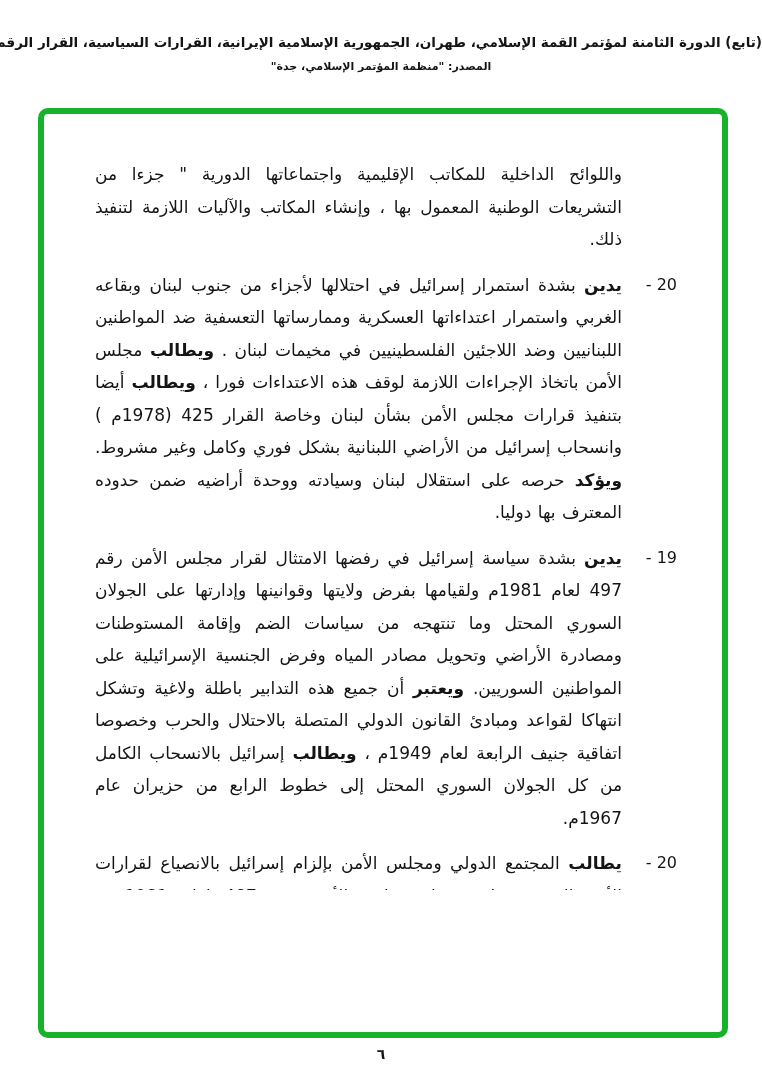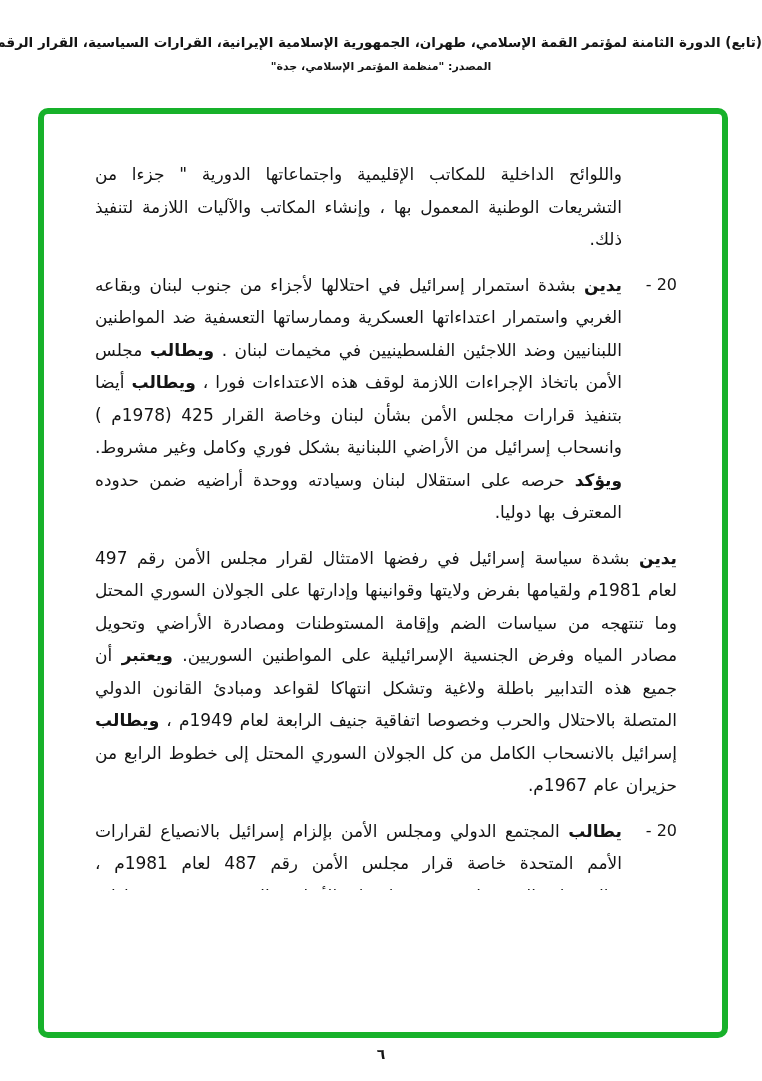--- a/index.html
+++ b/index.html
@@ -100,20 +100,21 @@
 <div class="content">
     <div class="para-row">
       <div class="marker"></div>
       <div class="ptext"><span>واللوائح الداخلية للمكاتب الإقليمية واجتماعاتها الدورية " جزءا من التشريعات الوطنية المعمول بها ، وإنشاء المكاتب والآليات اللازمة لتنفيذ ذلك.</span></div>
     </div>
     <div class="para-row">
       <div class="marker">20 -</div>
       <div class="ptext"><span class="b">يدين</span><span> بشدة استمرار إسرائيل في احتلالها لأجزاء من جنوب لبنان وبقاعه الغربي واستمرار اعتداءاتها العسكرية وممارساتها التعسفية ضد المواطنين اللبنانيين وضد اللاجئين الفلسطينيين في مخيمات لبنان . </span><span class="b">ويطالب</span><span> مجلس الأمن باتخاذ الإجراءات اللازمة لوقف هذه الاعتداءات فورا ، </span><span class="b">ويطالب</span><span> أيضا بتنفيذ قرارات مجلس الأمن بشأن لبنان وخاصة القرار 425 (1978م ) وانسحاب إسرائيل من الأراضي اللبنانية بشكل فوري وكامل وغير مشروط. </span><span class="b">ويؤكد</span><span> حرصه على استقلال لبنان وسيادته ووحدة أراضيه ضمن حدوده المعترف بها دوليا.</span></div>
     </div>
     <div class="para-row">
+      <div class="marker">19 -</div>
       <div class="ptext"><span class="b">يدين</span><span> بشدة  سياسة إسرائيل في رفضها الامتثال لقرار مجلس الأمن رقم 497 لعام 1981م ولقيامها بفرض ولايتها وقوانينها وإدارتها على الجولان السوري المحتل وما تنتهجه من سياسات الضم وإقامة المستوطنات ومصادرة الأراضي وتحويل مصادر المياه وفرض الجنسية الإسرائيلية على المواطنين السوريين. </span><span class="b">ويعتبر</span><span> أن جميع هذه التدابير باطلة ولاغية وتشكل انتهاكا لقواعد ومبادئ القانون الدولي المتصلة بالاحتلال والحرب وخصوصا اتفاقية جنيف الرابعة لعام 1949م ، </span><span class="b">ويطالب</span><span> إسرائيل بالانسحاب الكامل من كل الجولان السوري المحتل إلى خطوط الرابع من حزيران عام 1967م.</span></div>
     </div>
     <div class="para-row">
       <div class="marker">20 -</div>
       <div class="ptext"><span class="b">يطالب</span><span> المجتمع الدولي ومجلس الأمن بإلزام إسرائيل بالانصياع لقرارات الأمم المتحدة  خاصة قرار مجلس الأمن رقم 487 لعام 1981م ، وبالانضمام إلى معاهدة عدم إنتشار الأسلحة النووية، وبتنفيذ قرارات الجمعية العامة والوكالة الدولية للطاقة الذرية الداعية إلى إخضاع جميع المنشآت النووية الإسرائيلية لنظام الضمانات الشاملة للوكالة ، وضرورة إعلان إسرائيل نبذ التسلح النووي وتقديم بيان كامل عن قدراتها ومخزونها من الأسلحة والمواد النووية إلى كل من مجلس الأمن والوكالة الدولية للطاقة الذرية باعتبار أن تلك خطوات لابد منها من أجل إنشاء منطقة خالية من أسلحة التدمير الشامل وفي مقدمتها الأسلحة النووية في  منطقة الشرق الأوسط وهو أمر أساسي لإقامة السلام الشامل والعادل في المنطقة.</span></div>
     </div>
   </div>
 
 <div class="pagenum">٦</div>
 

